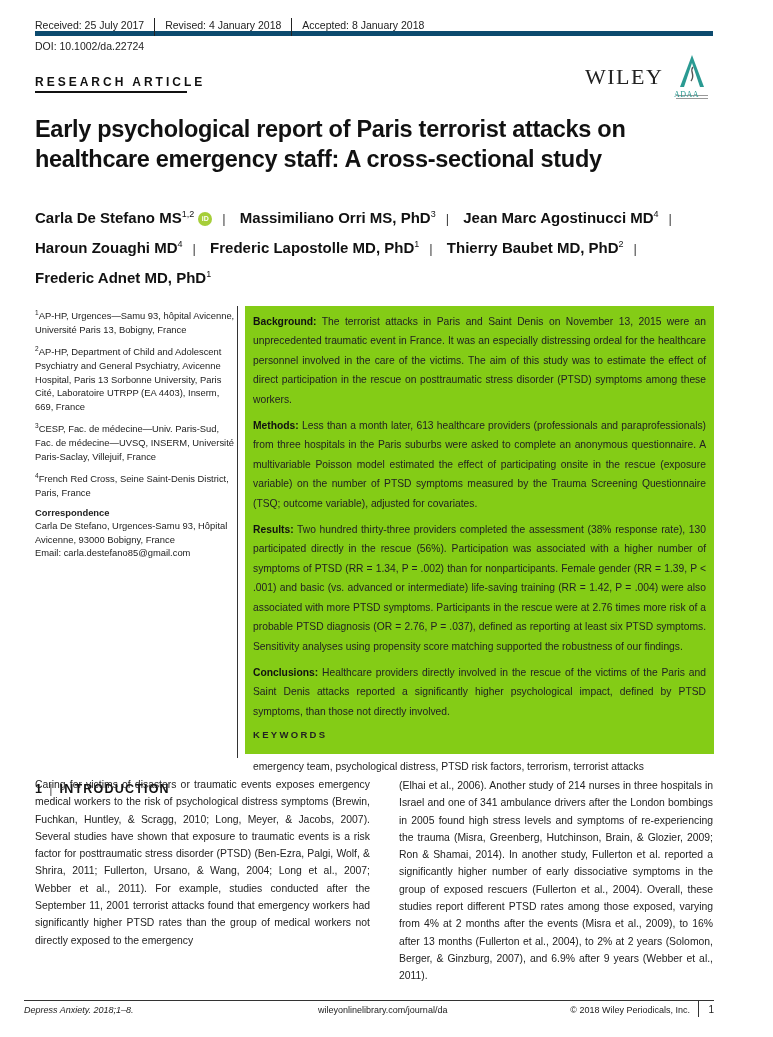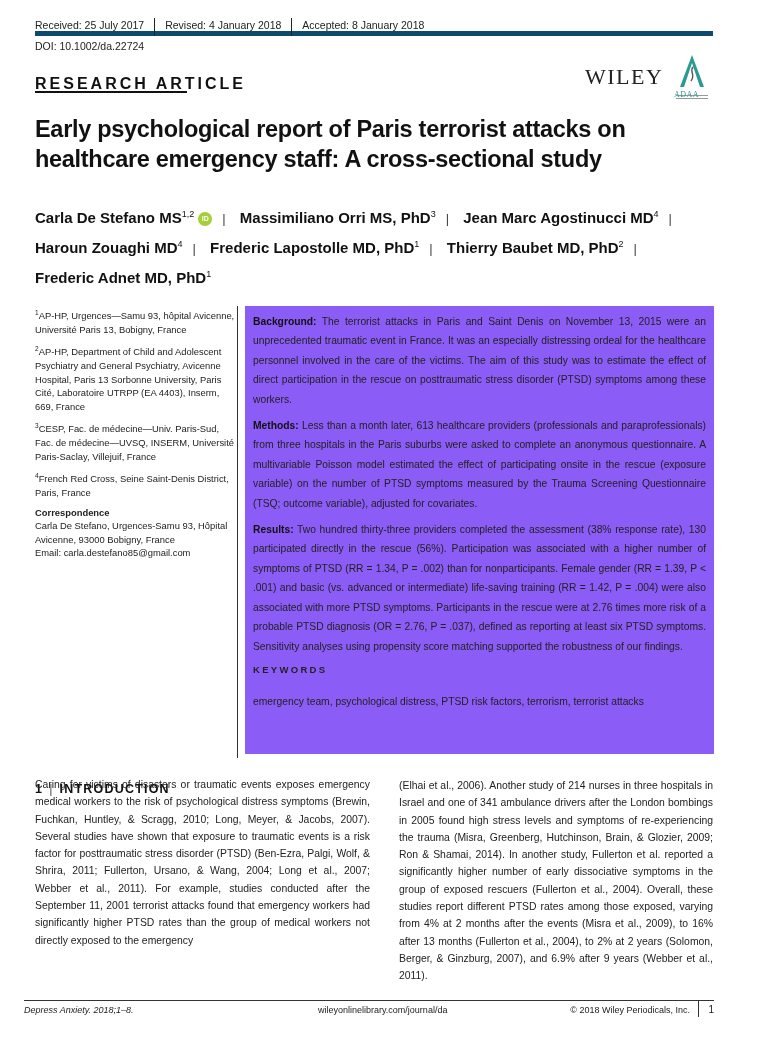--- a/index.html
+++ b/index.html
@@ -4,21 +4,21 @@
 <style>
   * { box-sizing: border-box; margin: 0; padding: 0; }
   html, body { width: 773px; height: 1037px; background: #ffffff; overflow: hidden; }
   body { font-family: "Liberation Sans", "DejaVu Sans", sans-serif; color: #1a1a1a; position: relative; }
 
   .topbar { position: absolute; left: 35px; top: 18px; width: 678px; height: 18px; border-bottom: 5px solid #0c4a6e; display: flex; align-items: flex-start; font-size: 10.5px; color: #222; }
   .topbar .seg { padding-right: 10px; margin-right: 10px; border-right: 1px solid #222; height: 18px; line-height: 14px; }
   .topbar .seg:last-child { border-right: none; }
   .doi { position: absolute; left: 35px; top: 40px; font-size: 10.5px; color: #222; }
 
-  .article-type { position: absolute; left: 35px; top: 75px; font-size: 16px; font-weight: bold; letter-spacing: 3px; color: #111; }
+  .article-type { position: absolute; left: 35px; top: 75px; font-size: 12px; font-weight: bold; letter-spacing: 3px; color: #111; }
   .article-type-line { position: absolute; left: 35px; top: 91px; width: 152px; height: 2px; background: #111; }
 
   .wiley { position: absolute; left: 585px; top: 64px; font-family: "Liberation Serif", "DejaVu Serif", serif; font-size: 22px; letter-spacing: 1.5px; color: #222; }
   .adaa { position: absolute; left: 672px; top: 53px; width: 40px; height: 48px; }
   .adaa-text { position: absolute; left: 674px; top: 90px; font-family: "Liberation Serif", serif; font-size: 8px; color: #2a9a92; letter-spacing: 0.5px; }
 
   .title { position: absolute; left: 35px; top: 114px; width: 680px; font-size: 23.5px; font-weight: bold; line-height: 30px; color: #111; letter-spacing: -0.3px; }
 
   .authors { position: absolute; left: 35px; top: 203px; width: 720px; font-size: 15px; font-weight: bold; line-height: 29px; color: #111; }
   .author { display: inline; }
@@ -26,21 +26,21 @@
   .sep { font-weight: normal; color: #444; margin: 0 10px; font-size: 13px; }
   .orcid { display: inline-block; width: 14px; height: 14px; border-radius: 50%; background: #a6ce39; color: #fff; font-size: 7px; font-weight: bold; text-align: center; line-height: 14px; vertical-align: 2px; margin-left: 4px; }
 
   .affils { position: absolute; left: 35px; top: 306px; width: 200px; font-size: 9.4px; line-height: 13.6px; color: #222; }
   .affils p { margin-bottom: 6px; }
   .affils sup { font-size: 6.5px; }
   .corr-title { font-weight: bold; margin-top: 2px; }
 
   .vline { position: absolute; left: 237px; top: 306px; width: 1px; height: 452px; background: #333; }
 
-  .abstract { position: absolute; left: 245px; top: 306px; width: 469px; height: 448px; background: #8b5cf6; padding: 6px 8px 0 8px; font-size: 10.3px; line-height: 19.4px; color: #222; text-align: justify; }
+  .abstract { position: absolute; left: 245px; top: 306px; width: 469px; height: 448px; background: #84cc16; padding: 6px 8px 0 8px; font-size: 10.3px; line-height: 19.4px; color: #222; text-align: justify; }
   .abstract p { margin-bottom: 7px; }
   .abstract b { color: #111; }
   .kw-title { font-size: 9.5px; font-weight: bold; letter-spacing: 2.3px; margin-top: 4px; line-height: 14px; }
   .kw-text { line-height: 18px; margin-top: 16px; }
 
   .section { position: absolute; left: 35px; top: 782px; font-size: 12.5px; font-weight: bold; letter-spacing: 1.2px; color: #111; }
   .section .bar { font-weight: normal; color: #555; margin: 0 6px; }
 
   .col { position: absolute; font-size: 10.4px; line-height: 17.3px; color: #222; text-align: justify; }
   .col-left { left: 35px; top: 776px; width: 335px; }
@@ -95,20 +95,21 @@
   <div>Carla De Stefano, Urgences-Samu 93, Hôpital Avicenne, 93000 Bobigny, France</div>
   <div>Email: carla.destefano85@gmail.com</div>
 </div>
 
 <div class="vline"></div>
 
 <div class="abstract">
   <p><b>Background:</b><span> The terrorist attacks in Paris and Saint Denis on November 13, 2015 were an unprecedented traumatic event in France. It was an especially distressing ordeal for the healthcare personnel involved in the care of the victims. The aim of this study was to estimate the effect of direct participation in the rescue on posttraumatic stress disorder (PTSD) symptoms among these workers.</span></p>
   <p><b>Methods:</b><span> Less than a month later, 613 healthcare providers (professionals and paraprofessionals) from three hospitals in the Paris suburbs were asked to complete an anonymous questionnaire. A multivariable Poisson model estimated the effect of participating onsite in the rescue (exposure variable) on the number of PTSD symptoms measured by the Trauma Screening Questionnaire (TSQ; outcome variable), adjusted for covariates.</span></p>
   <p><b>Results:</b><span> Two hundred thirty-three providers completed the assessment (38% response rate), 130 participated directly in the rescue (56%). Participation was associated with a higher number of symptoms of PTSD (RR = 1.34, P = .002) than for nonparticipants. Female gender (RR = 1.39, P &lt; .001) and basic (vs. advanced or intermediate) life-saving training (RR = 1.42, P = .004) were also associated with more PTSD symptoms. Participants in the rescue were at 2.76 times more risk of a probable PTSD diagnosis (OR = 2.76, P = .037), defined as reporting at least six PTSD symptoms. Sensitivity analyses using propensity score matching supported the robustness of our findings.</span></p>
+  <p><b>Conclusions:</b><span> Healthcare providers directly involved in the rescue of the victims of the Paris and Saint Denis attacks reported a significantly higher psychological impact, defined by PTSD symptoms, than those not directly involved.</span></p>
   <div class="kw-title">KEYWORDS</div>
   <div class="kw-text">emergency team, psychological distress, PTSD risk factors, terrorism, terrorist attacks</div>
 </div>
 
 <h2 class="section"><span>1</span><span class="bar">|</span><span>INTRODUCTION</span></h2>
 
 <div class="col col-left">Caring for victims of disasters or traumatic events exposes emergency medical workers to the risk of psychological distress symptoms (Brewin, Fuchkan, Huntley, &amp; Scragg, 2010; Long, Meyer, &amp; Jacobs, 2007). Several studies have shown that exposure to traumatic events is a risk factor for posttraumatic stress disorder (PTSD) (Ben-Ezra, Palgi, Wolf, &amp; Shrira, 2011; Fullerton, Ursano, &amp; Wang, 2004; Long et al., 2007; Webber et al., 2011). For example, studies conducted after the September 11, 2001 terrorist attacks found that emergency workers had significantly higher PTSD rates than the group of medical workers not directly exposed to the emergency</div>
 <div class="col col-right">(Elhai et al., 2006). Another study of 214 nurses in three hospitals in Israel and one of 341 ambulance drivers after the London bombings in 2005 found high stress levels and symptoms of re-experiencing the trauma (Misra, Greenberg, Hutchinson, Brain, &amp; Glozier, 2009; Ron &amp; Shamai, 2014). In another study, Fullerton et al. reported a significantly higher number of early dissociative symptoms in the group of exposed rescuers (Fullerton et al., 2004). Overall, these studies report different PTSD rates among those exposed, varying from 4% at 2 months after the events (Misra et al., 2009), to 16% after 13 months (Fullerton et al., 2004), to 2% at 2 years (Solomon, Berger, &amp; Ginzburg, 2007), and 6.9% after 9 years (Webber et al., 2011).</div>
 
 <div class="footer">

